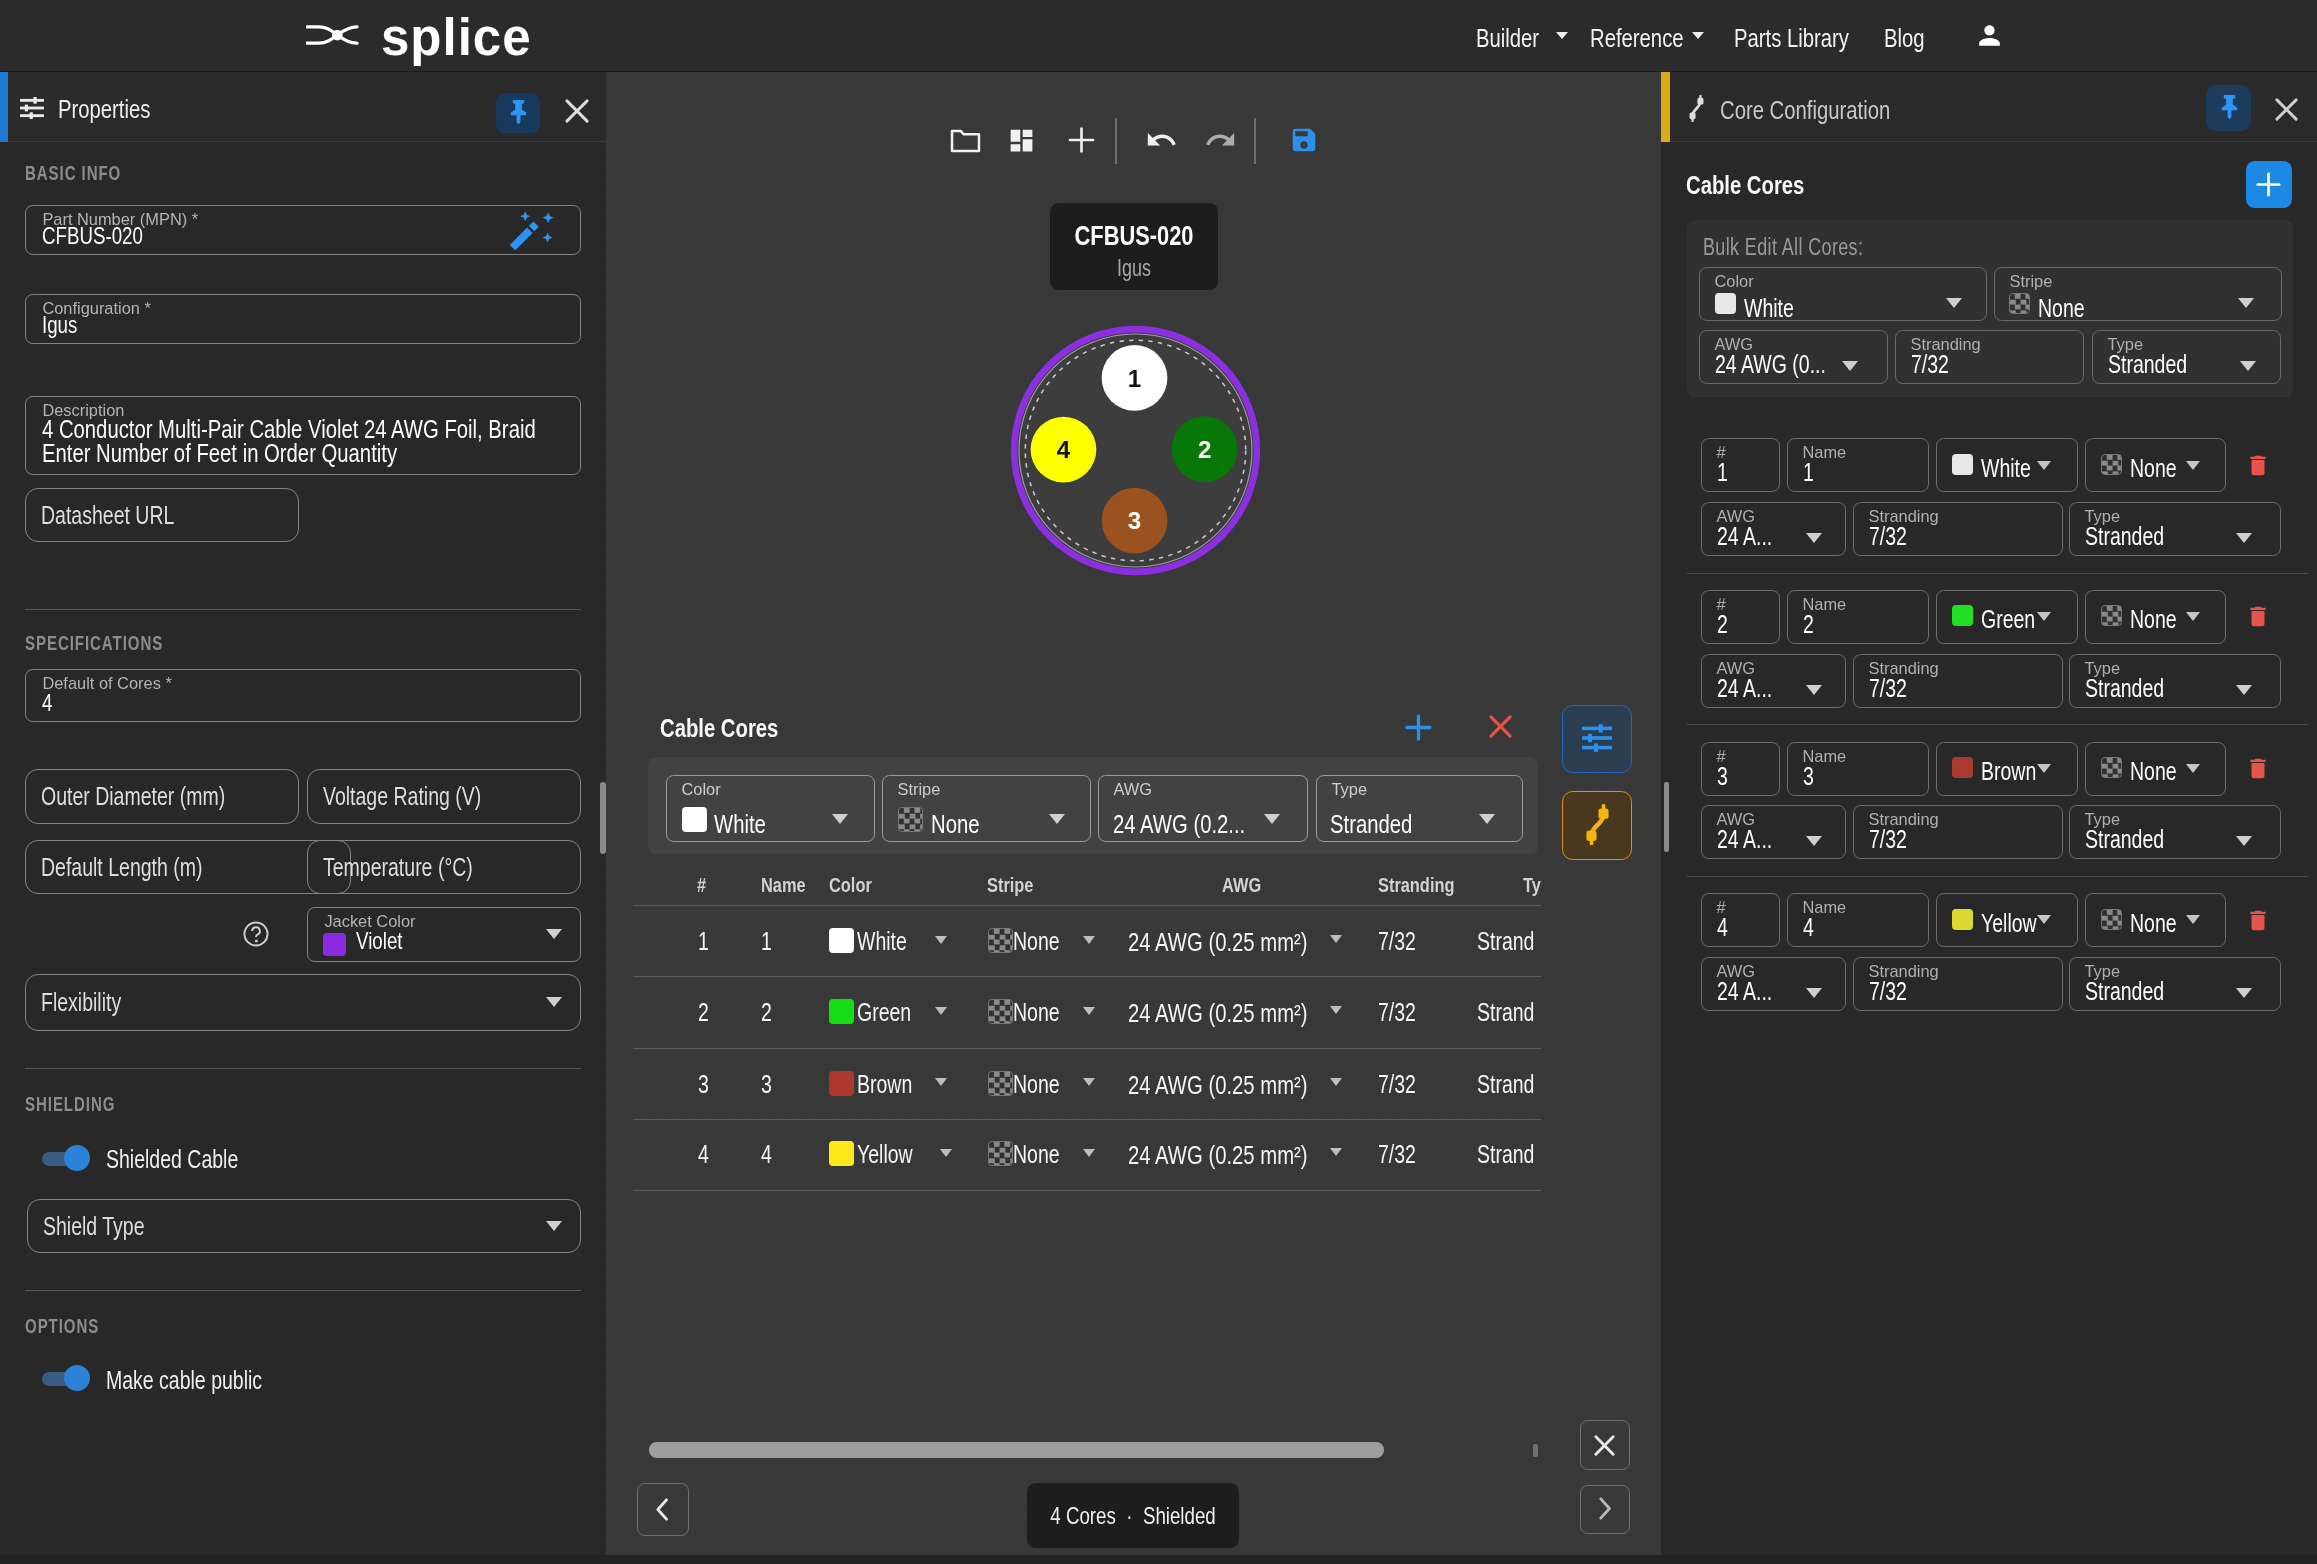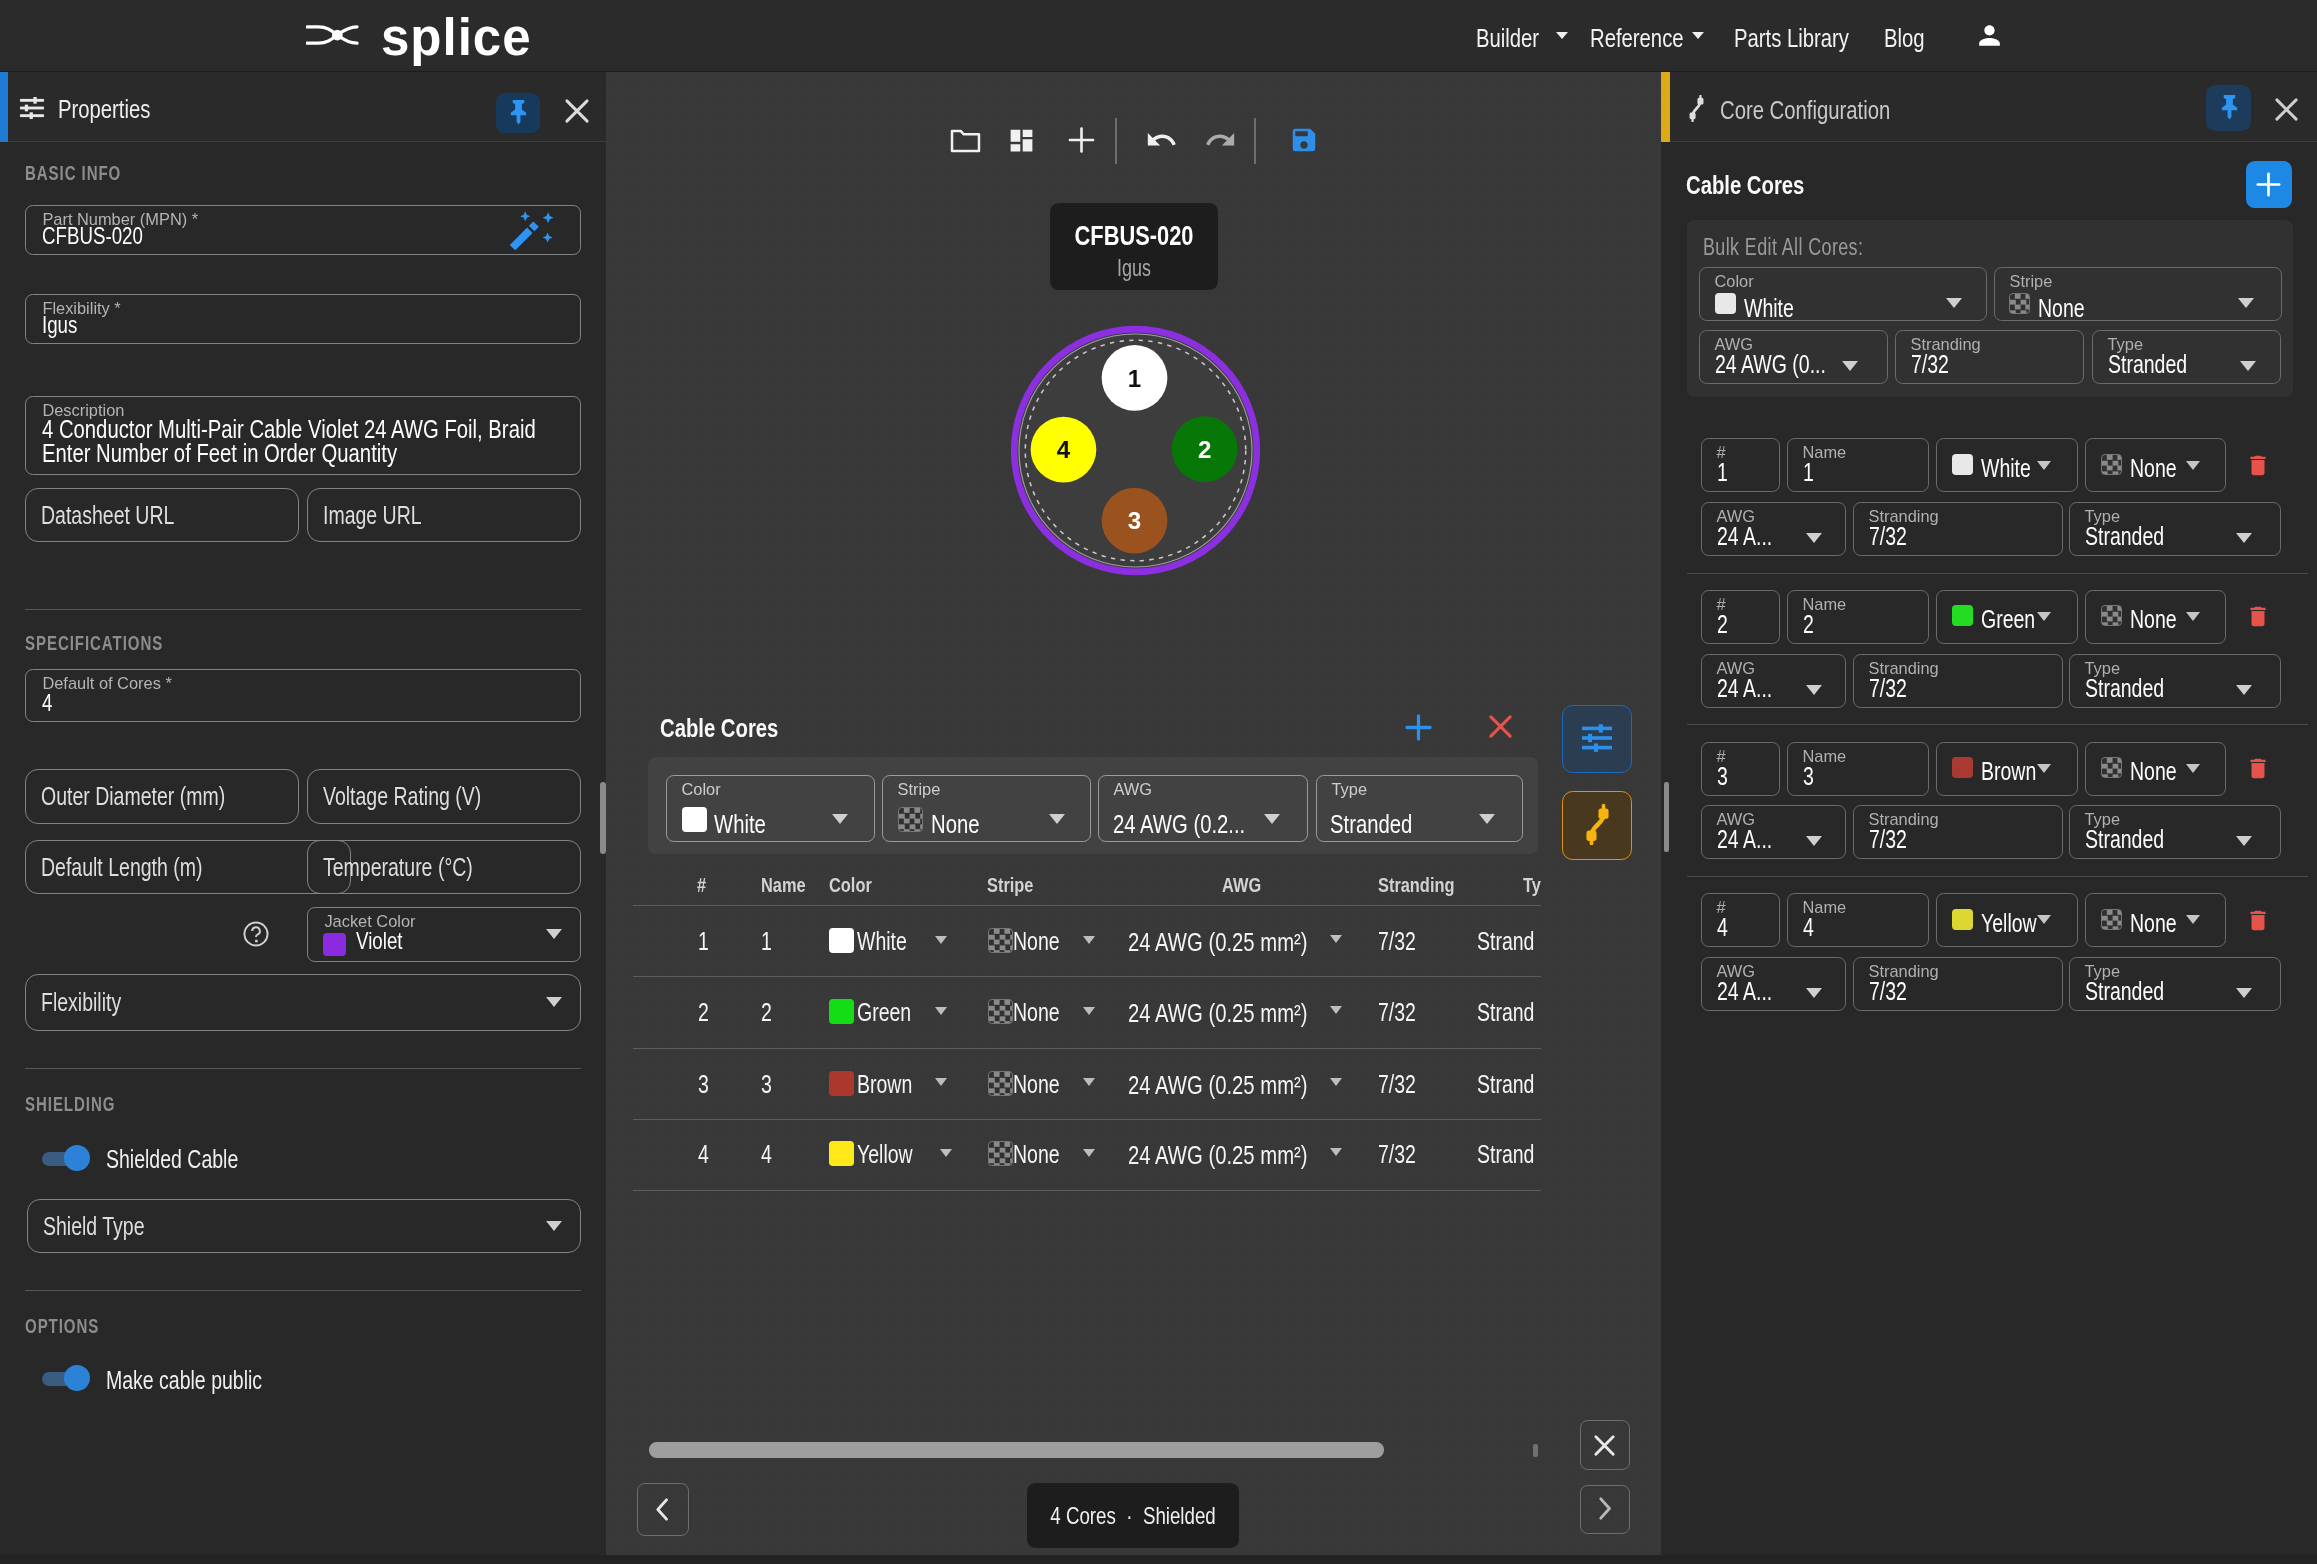--- a/index.html
+++ b/index.html
@@ -74,32 +74,29 @@
       <div class="vl">CFBUS-020</div>
     </div>
 <svg class="abs" style="left:505px;top:211px" width="54" height="39" viewBox="0 0 28 20" fill="#2f94f1">
       <path d="M2.5 17.5 L11.5 8.5 L14.3 11.3 L5.3 20.3 z"></path>
       <path d="M12.4 7.6 l2.3-2.3 2.8 2.8-2.3 2.3z"></path>
       <path d="M13.5 2.8 l.8 1.8 1.8.8-1.8.8-.8 1.8-.8-1.8-1.8-.8 1.8-.8z" transform="translate(-3 -2.8)"></path>
       <path d="M13.5 2.8 l.8 1.8 1.8.8-1.8.8-.8 1.8-.8-1.8-1.8-.8 1.8-.8z" transform="translate(7.5 -2.6) scale(1.1)"></path>
       <path d="M13.5 2.8 l.8 1.8 1.8.8-1.8.8-.8 1.8-.8-1.8-1.8-.8 1.8-.8z" transform="translate(8.6 8.2)"></path>
     </svg>
 <div class="fld" style="left:25px;top:294px;width:556px;height:50px">
-      <div class="lb">Flexibility *</div>
+      <div class="lb">Configuration *</div>
       <div class="vl">Igus</div>
     </div>
 <div class="fld" style="left:25px;top:396px;width:556px;height:79px">
       <div class="lb">Description</div>
 <div style="position:absolute;left:16.4px;top:20px;font-size:26px;color:#fdfdfd;line-height:24px;white-space:nowrap;transform:scaleX(.78);transform-origin:0 0">4 Conductor Multi-Pair Cable Violet 24 AWG Foil, Braid<br>Enter Number of Feet in Order Quantity</div>
     </div>
 <div class="ph" style="left:25px;top:488px;width:274px;height:54px">
       <span class="phs">Datasheet URL</span>
-    </div>
-<div class="ph" style="left:307px;top:488px;width:274px;height:54px">
-      <span class="phs">Image URL</span>
     </div>
 <div class="hr" style="left:25px;top:609px;width:556px"></div>
 <div class="sec" style="left:25px;top:633px">SPECIFICATIONS</div>
 <div class="fld" style="left:25px;top:669px;width:556px;height:53px">
       <div class="lb">Default of Cores *</div>
       <div class="vl">4</div>
     </div>
 <div class="ph" style="left:25px;top:769px;width:274px;height:55px">
       <span class="phs">Outer Diameter (mm)</span>
     </div>

